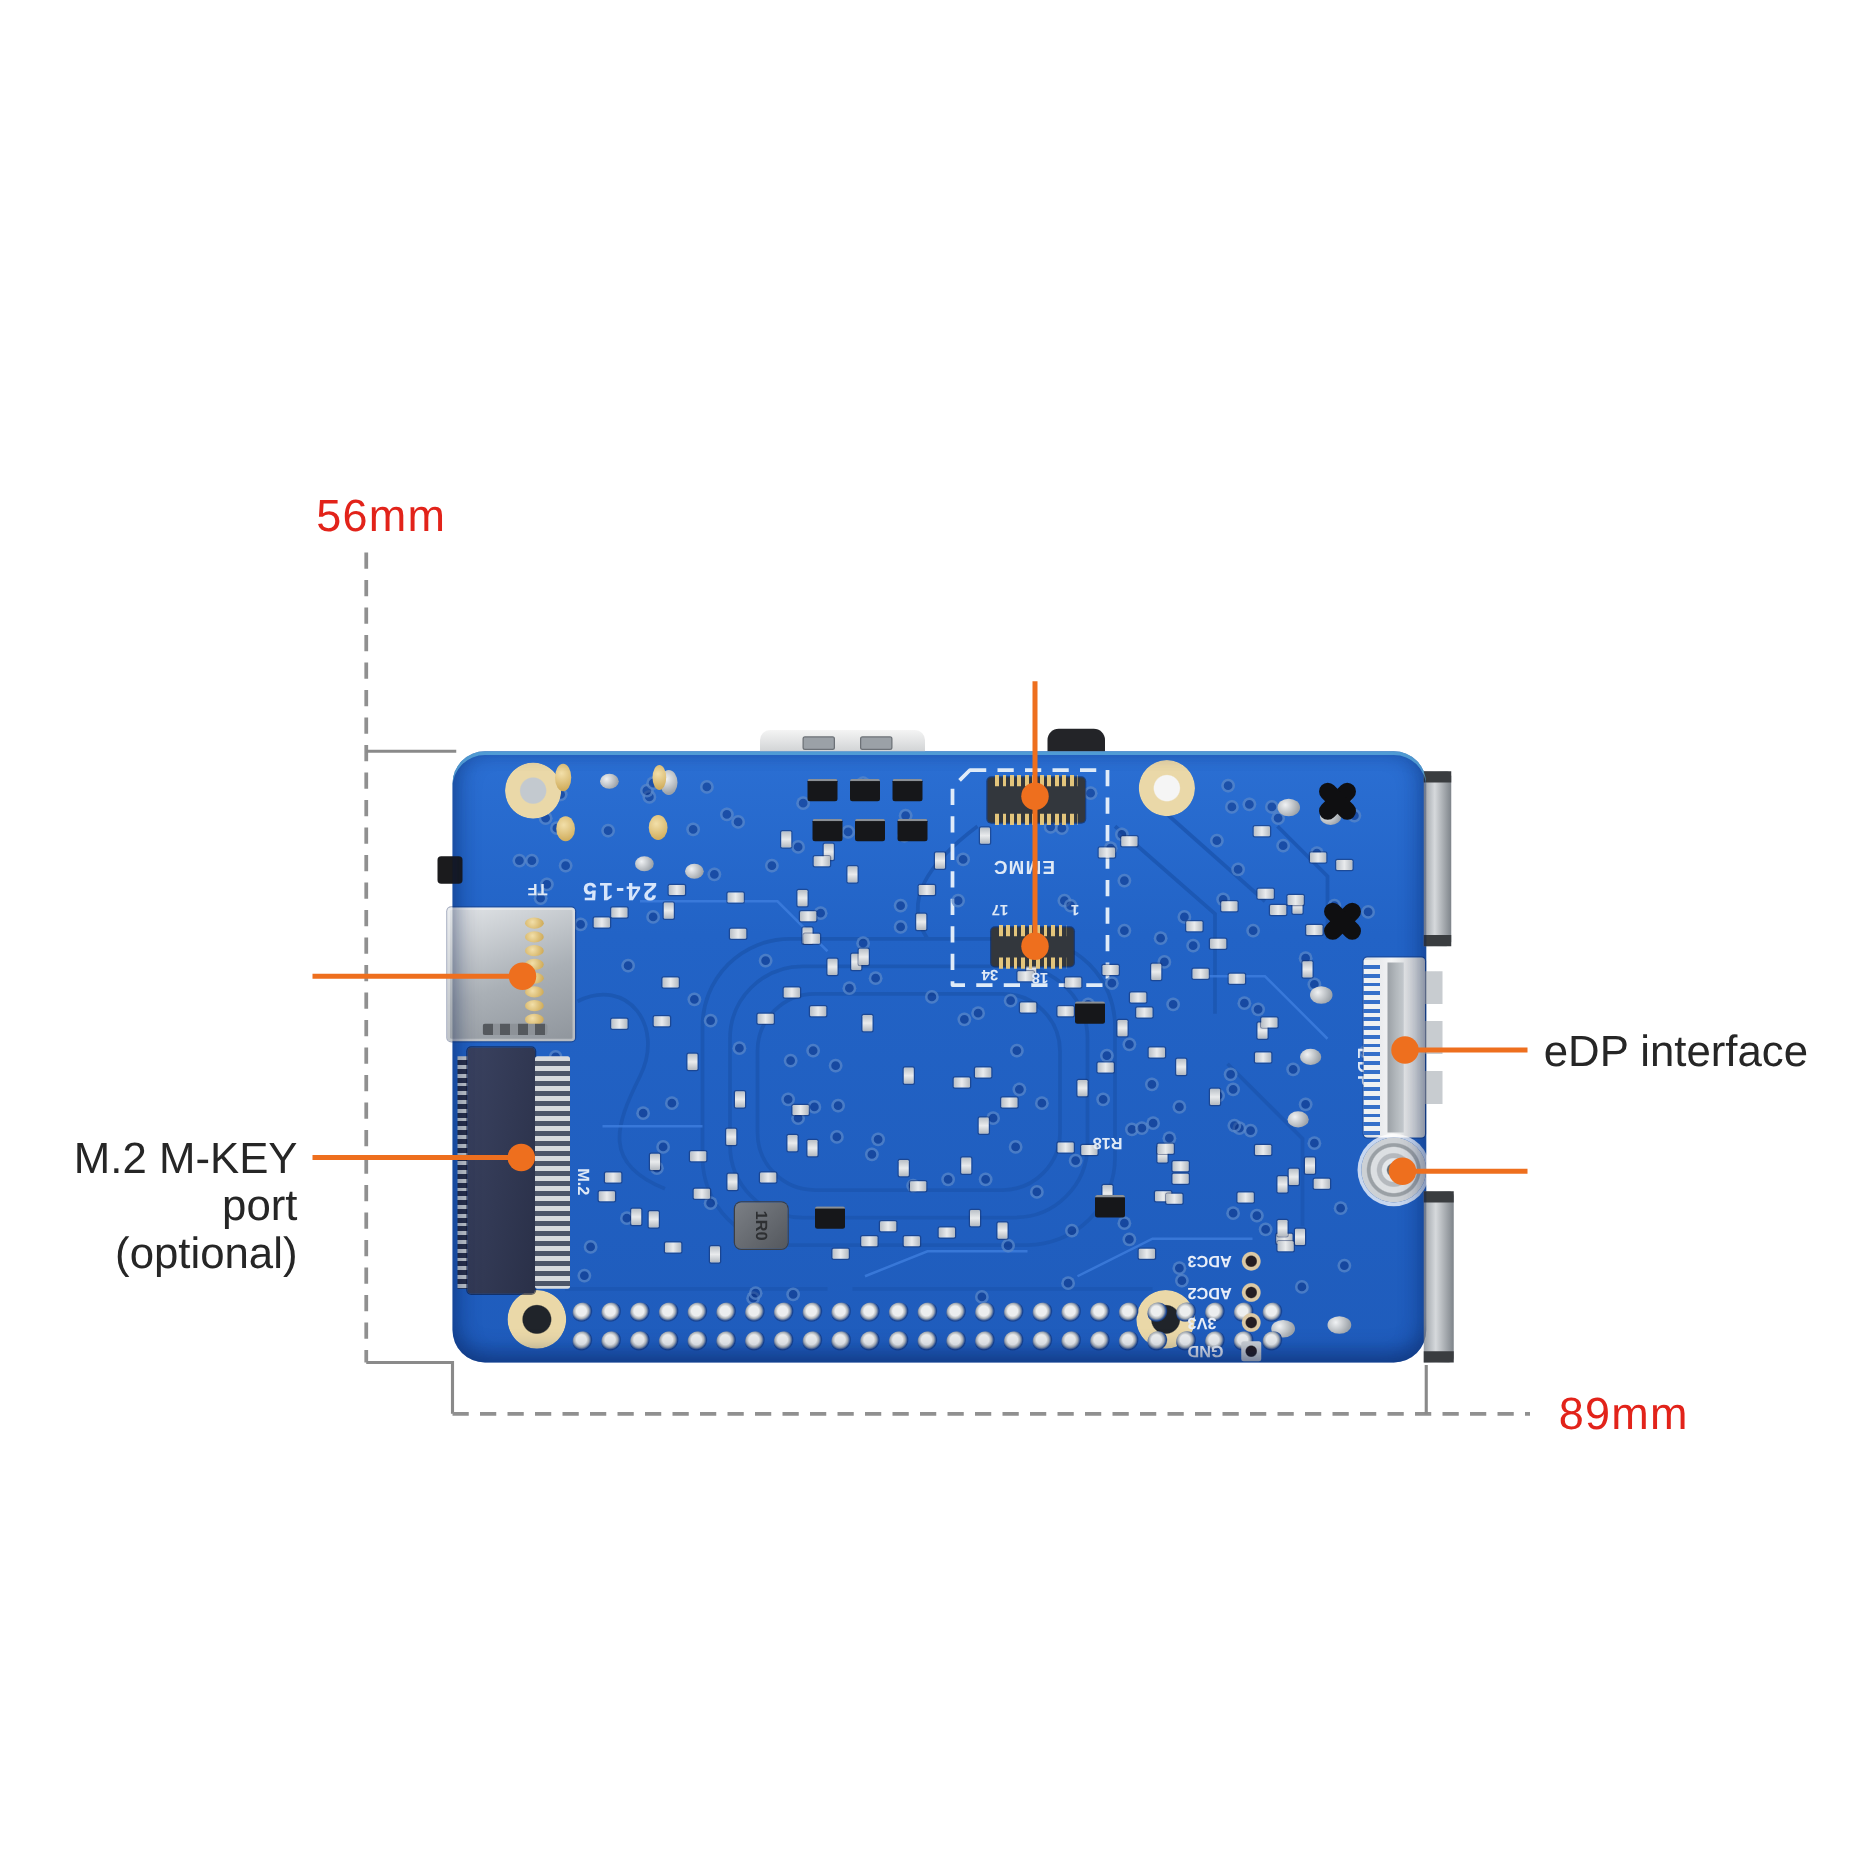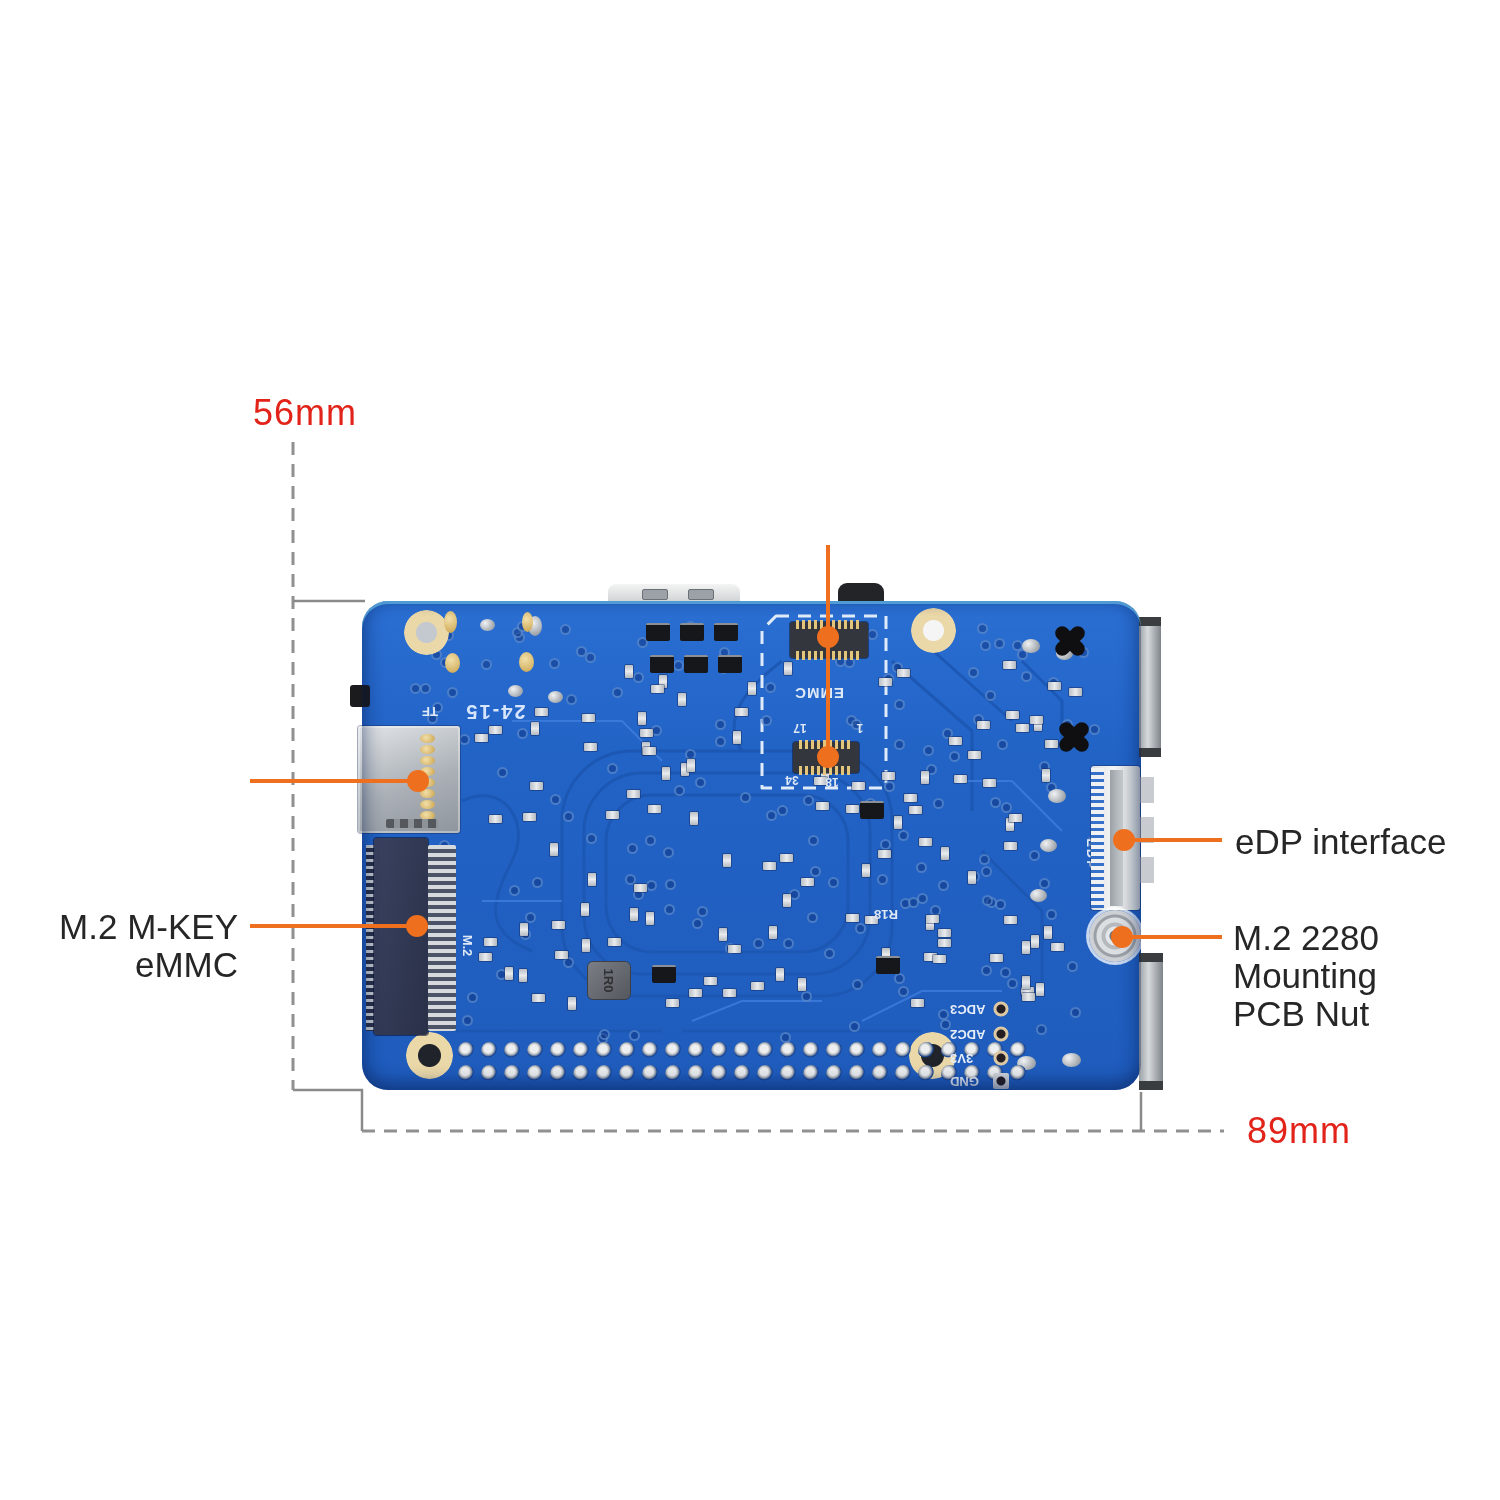--- a/index.html
+++ b/index.html
@@ -131,27 +131,24 @@
 </style>
 </head>
 <body>
 
 <div class="canvas">
 
   <div class="dimtxt" style="left:253px;top:392px;">56mm</div>
   <div class="dimtxt" style="left:1247px;top:1110px;">89mm</div>
 
   <div class="callout ta-r" style="left:0;top:908px;width:238px;">
-    <span style="display:block;">M.2 M-KEY eMMC</span>
+    <span style="display:block;">M.2 M-KEY port</span>
+    <span style="display:block;">(optional)</span>
   </div>
   <div class="callout" style="left:1235px;top:823px;">eDP interface</div>
-  <div class="callout" style="left:1233px;top:919px;">
-    <span style="display:block;">M.2 2280 Mounting</span>
-    <span style="display:block;">PCB Nut</span>
-  </div>
 
   <div class="board">
 
     <svg class="trace-svg" width="779" height="489">
       <g stroke="#1c57b2" stroke-width="3" fill="none" opacity="0.9">
         <rect x="200" y="150" width="330" height="245" rx="70"></rect>
         <rect x="222" y="172" width="286" height="201" rx="58"></rect>
         <rect x="244" y="194" width="242" height="157" rx="46"></rect>
         <path d="M530 60 L610 130 L610 210"></path>
         <path d="M560 40 L650 120"></path>

